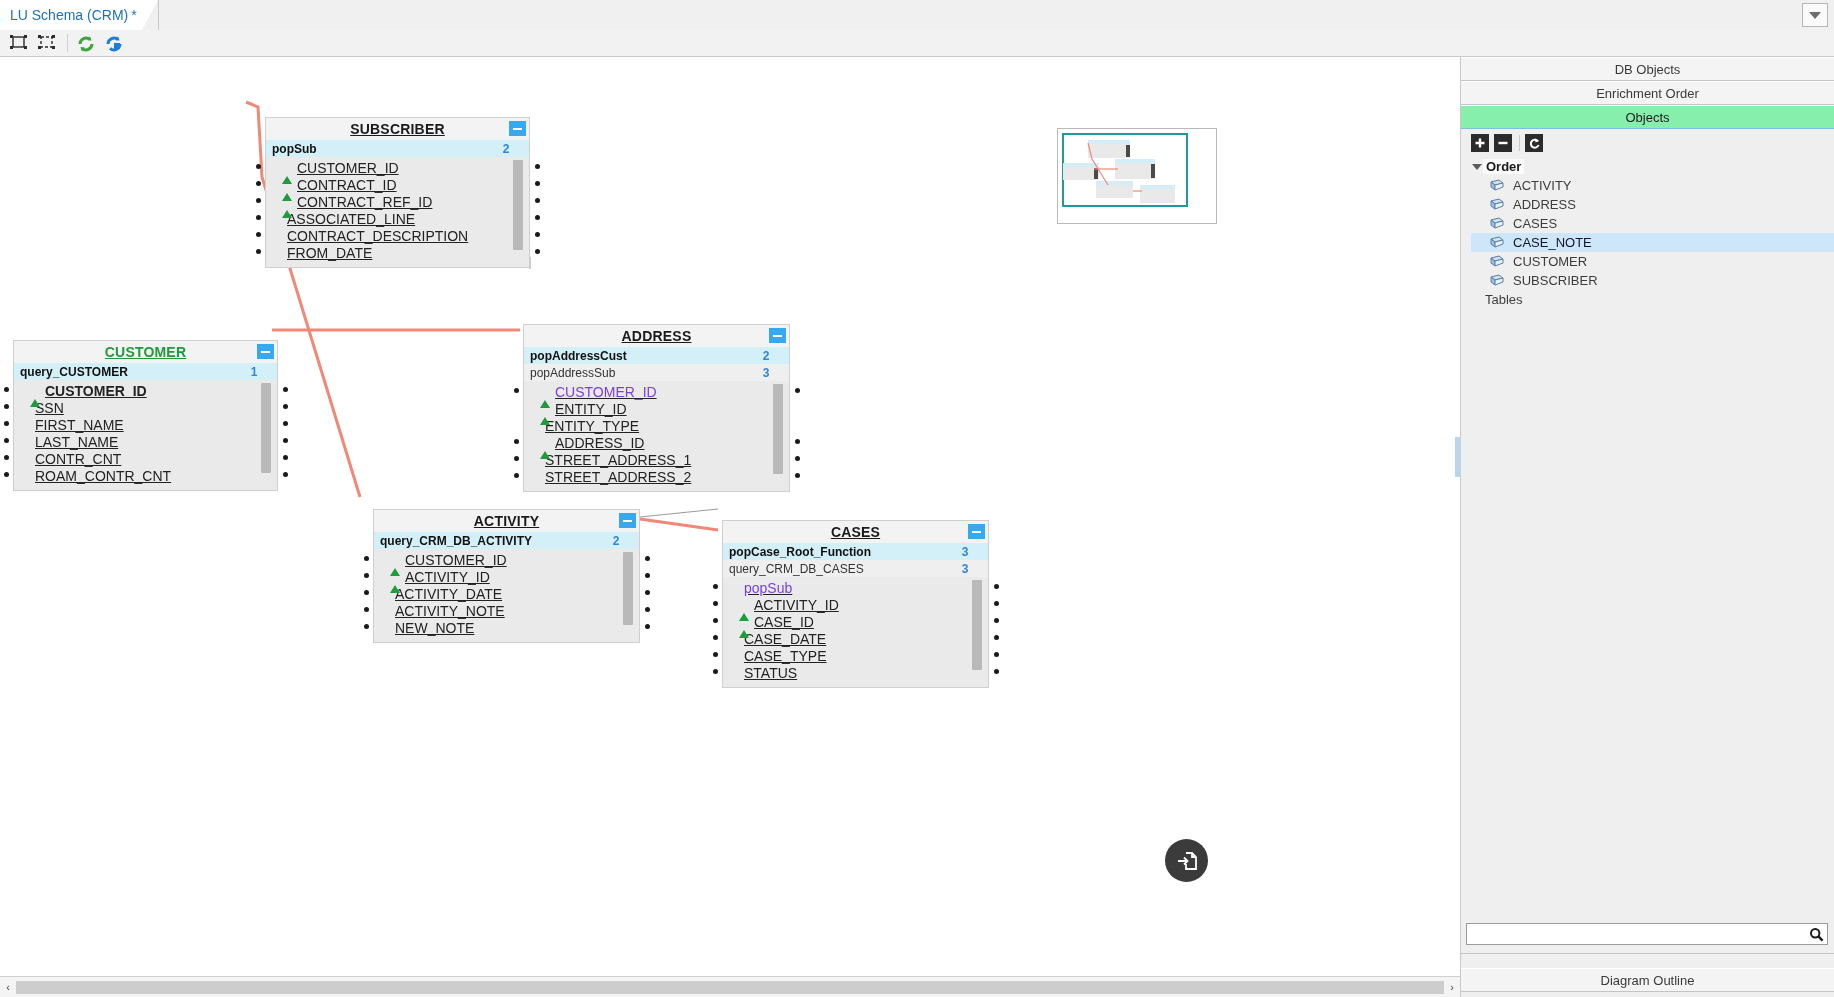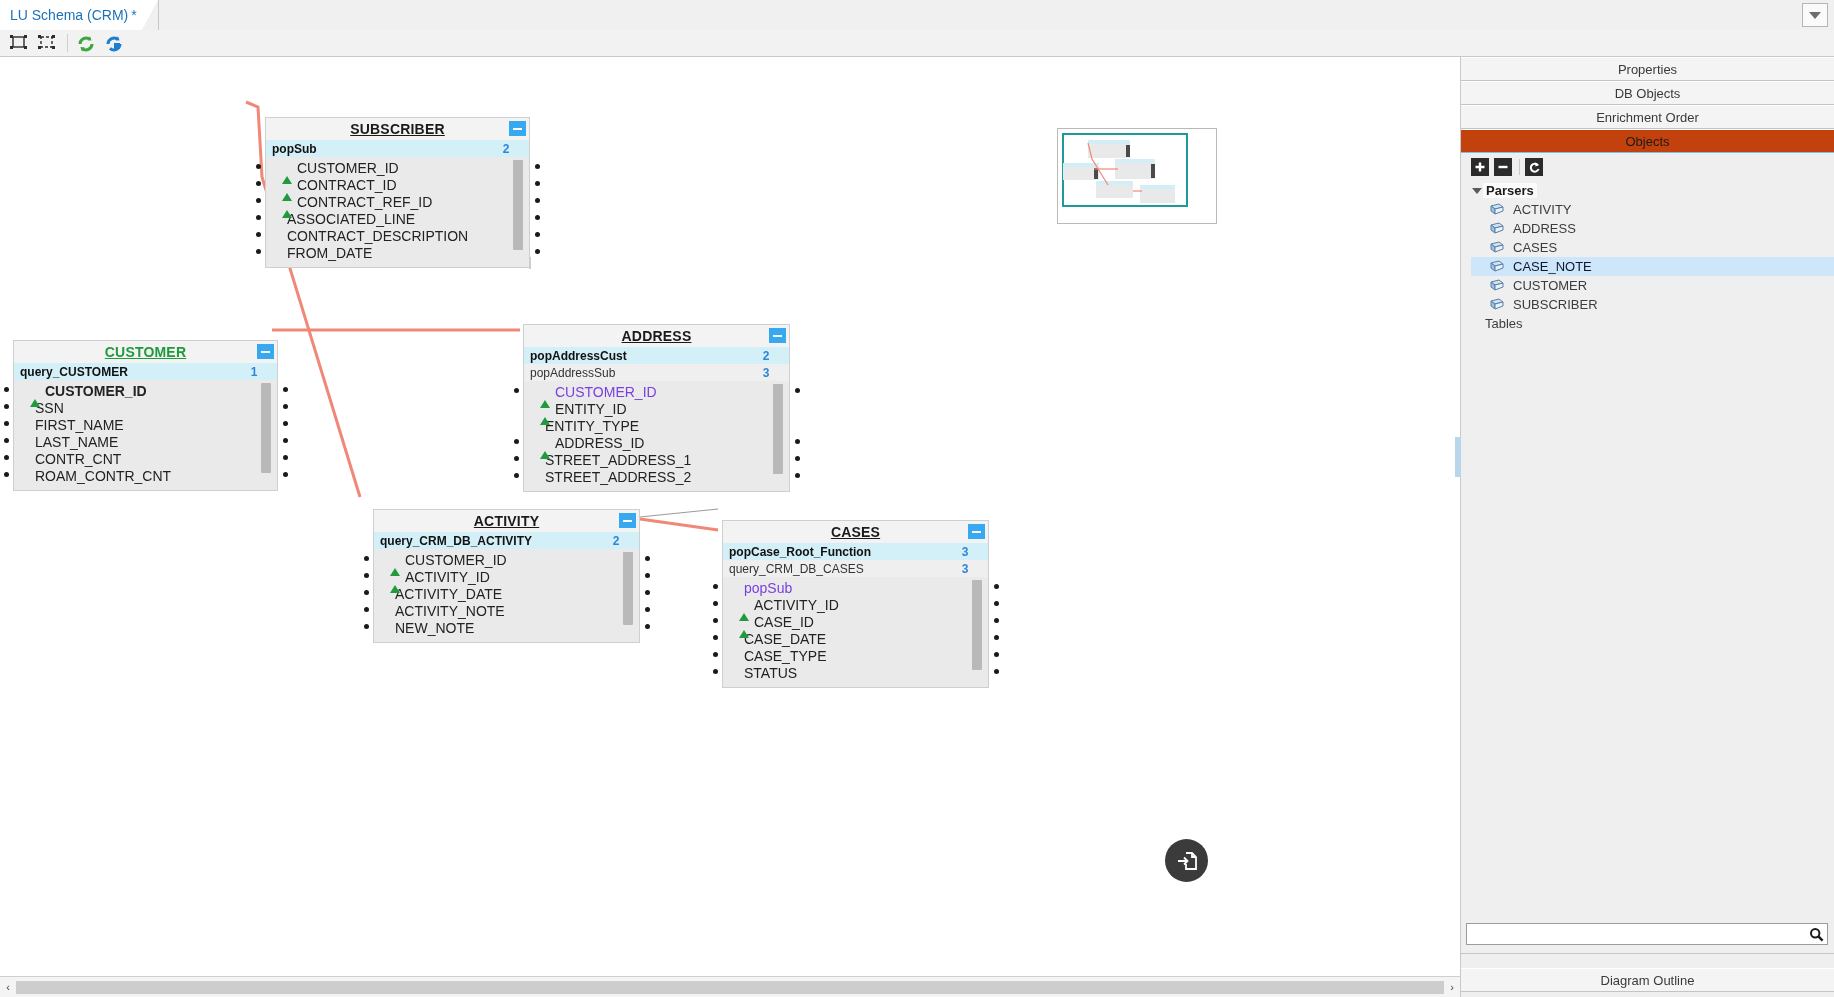--- a/index.html
+++ b/index.html
@@ -43,21 +43,21 @@
   .ent{position:absolute;background:#eaeaea;border:1px solid #cfcfcf;box-sizing:border-box;}
   .ent-title{height:22px;background:#f3f3f3;position:relative;display:flex;align-items:center;justify-content:center;}
   .ent-title span{font-size:14px;font-weight:bold;text-decoration:underline;letter-spacing:.2px;}
   .ent-min{position:absolute;right:3px;top:3px;width:17px;height:15px;background:#37a9f0;
            display:flex;align-items:center;justify-content:center;}
   .ent-min i{display:block;width:9px;height:2px;background:#ffffff;}
   .pop{height:17px;display:flex;align-items:center;position:relative;padding-left:6px;box-sizing:border-box;font-size:12px;}
   .pop.sel{background:#d3eff7;font-weight:bold;color:#111;}
   .pop.alt{background:#efefef;color:#333;}
   .pop .num{position:absolute;right:0;width:46px;text-align:center;color:#2f86d6;font-weight:bold;font-size:12px;}
-  .fields{padding:2px 5px 6px 0;}
+  .fields{padding:2px 5px 6px 0;text-decoration:underline;}
   .f{height:17px;display:flex;align-items:center;padding-left:16px;box-sizing:border-box;font-size:14px;white-space:nowrap;}
   .f .gly{display:inline-block;margin-right:2px;}
   .tri{width:0;height:0;border-left:5px solid transparent;border-right:5px solid transparent;border-bottom:8px solid #1f9a3d;position:relative;top:0px;}
   .dot{width:8px;height:8px;border-radius:50%;background:#e81313;}
   .sq{width:8px;height:8px;background:#2b5fd9;}
   .fname{margin-left:3px;}
   .fname.bold{font-weight:bold;}
   .fname.violet{color:#7a3fe0;}
 
   
@@ -78,21 +78,21 @@
   
   .hscroll{position:absolute;left:0;top:976px;width:1460px;height:21px;background:#f4f4f4;border-top:1px solid #cfcfcf;
            display:flex;align-items:center;box-sizing:border-box;}
   .hs-arrow{width:16px;height:21px;display:flex;align-items:center;justify-content:center;font-size:11px;color:#444;}
   .hs-track{flex:1;height:13px;background:#cdcdcd;}
 
   
   .rpanel{position:absolute;left:1461px;top:57px;width:373px;height:940px;background:#efefef;box-sizing:border-box;}
   .acc{height:22px;background:#f4f4f4;border-bottom:1px solid #c4c4c4;border-top:1px solid #ffffff;
        display:flex;align-items:center;justify-content:center;font-size:13px;color:#3a3a3a;}
-  .acc.active{background:#c2410c;color:#1b1b1b;border-bottom:1px solid #7fbde4;}
+  .acc.active{background:#86efac;color:#1b1b1b;border-bottom:1px solid #7fbde4;}
   .obj-tools{height:28px;display:flex;align-items:center;padding-left:10px;box-sizing:border-box;}
   .sqbtn{width:18px;height:18px;background:#2b2b2b;display:flex;align-items:center;justify-content:center;margin-right:5px;}
   .tsep{width:1px;height:16px;background:#c9c9c9;margin:0 5px 0 2px;}
   .tree{padding-left:10px;}
   .tnode{height:19px;display:flex;align-items:center;font-size:13px;}
   .tnode .twist{width:12px;display:flex;align-items:center;justify-content:center;}
   .tnode .twist u{width:0;height:0;border-top:5px solid transparent;border-bottom:5px solid transparent;border-left:6px solid #5a5a5a;display:block;}
   .tnode.open .twist u{border-left:5px solid transparent;border-right:5px solid transparent;border-top:6px solid #5a5a5a;border-bottom:0;}
   .tnode .tlabel{font-weight:bold;color:#1b1b1b;background:#fbfbfb;padding:0 3px;}
   .leaf{height:19px;display:flex;align-items:center;padding-left:38px;font-size:13px;color:#3c3c3c;}
@@ -474,23 +474,20 @@
     <div class="hs-arrow">‹</div>
     <div class="hs-track"></div>
     <div class="hs-arrow">›</div>
   </div>
 
   <div class="splitter"></div>
 
   <div class="rpanel">
     <div id="accordion">
         <div class="acc">
-          <span>Properties</span>
-        </div>
-        <div class="acc">
           <span>DB Objects</span>
         </div>
         <div class="acc">
           <span>Enrichment Order</span>
         </div>
         <div class="acc active">
           <span>Objects</span>
         </div>
       </div>
 
@@ -512,21 +509,21 @@
           <path d="M7.4 1.2 L10.8 4.2 L7.4 5.4 Z" fill="#fff"></path>
         </svg>
       </div>
     </div>
 
     <div class="tree">
       <div class="tnode open">
         <span class="twist">
             <u></u>
           </span>
-        <span class="tlabel">Parsers</span>
+        <span class="tlabel">Order</span>
       </div>
       <div id="tree-items">
           <div class="leaf">
             <span style="margin-left: -20px; margin-right: 6px; display: flex;">
               <svg width="15" height="13" viewBox="0 0 15 13">
                 <path d="M2 3 L10 1 L14 4 L6 6 Z" fill="#cfe3f5" stroke="#5a7fa5" stroke-width="1"></path>
                 <path d="M2 3 L2 8 L6 11 L6 6 Z" fill="#9dc2e6" stroke="#5a7fa5" stroke-width="1"></path>
                 <path d="M6 6 L14 4 L14 8 L6 11 Z" fill="#e9f2fb" stroke="#5a7fa5" stroke-width="1"></path>
               </svg>
             </span>

